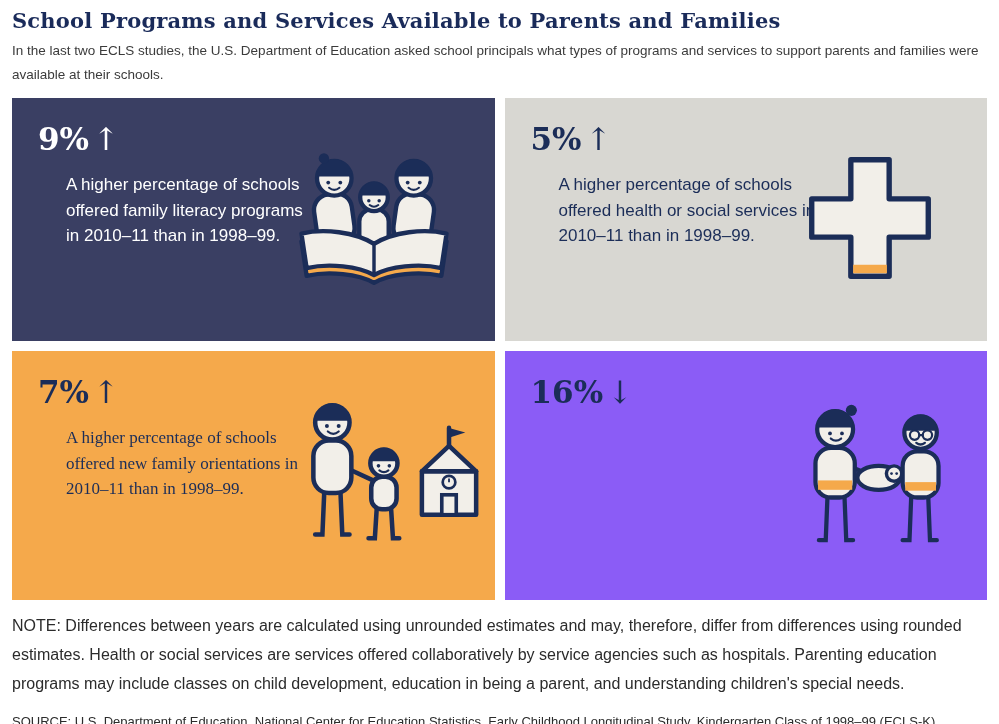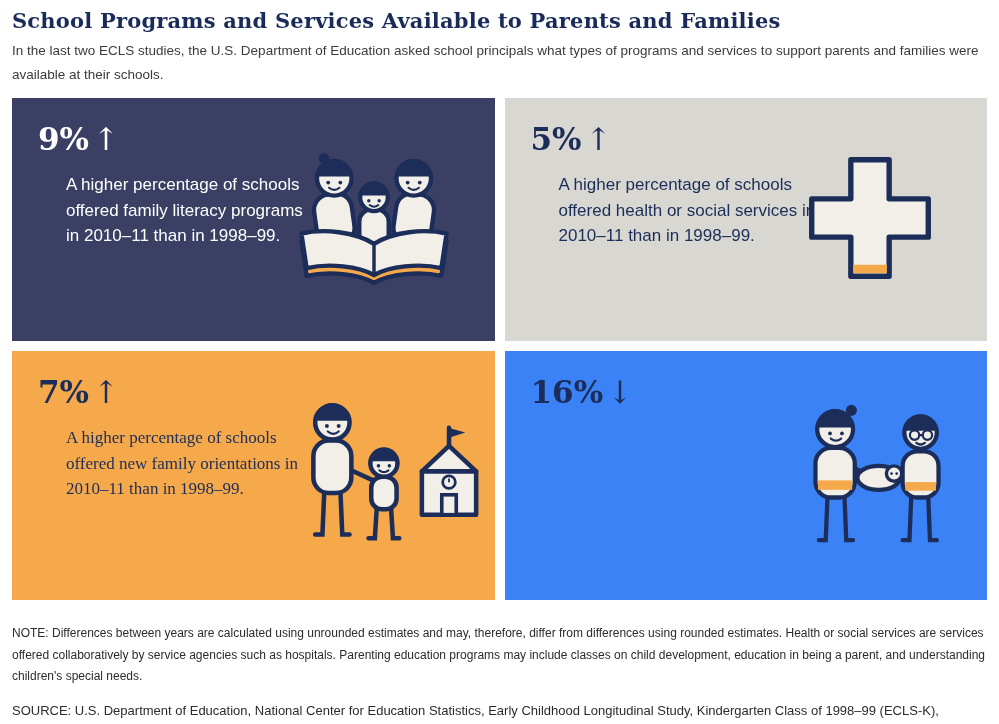--- a/index.html
+++ b/index.html
@@ -28,21 +28,21 @@
   .desc { margin-top:17px; font-size:17px; line-height:1.5;margin-left:28px; }
   .card:nth-child(1) .desc { width:238px; }
   .card:nth-child(2) .desc { width:272px; }
   .card:nth-child(3) .desc { width:238px;font-family:Liberation Serif, serif; }
   .card:nth-child(4) .desc { width:252px; }
   .card-icon { position:absolute; top:50%; transform:translateY(-50%); }
   .card:nth-child(1) .card-icon { right:26px; }
   .card:nth-child(2) .card-icon { right:48px; }
   .card:nth-child(3) .card-icon { right:8px; }
   .card:nth-child(4) .card-icon { right:16px; }
-  .note { margin-top:23px; font-size:12px; line-height:1.8; color:#2b2b2b; max-width:978px; }
+  .note { margin-top:12px; font-size:16px; line-height:1.8; color:#2b2b2b; max-width:978px; }
   .source { margin-top:12px; font-size:13px; line-height:1.75; color:#2b2b2b; max-width:978px; }
 </style>
 </head>
 <body>
 
 <div class="page">
 
   <h1 class="title">School Programs and Services Available to Parents and Families</h1>
 
   <p class="intro">In the last two ECLS studies, the U.S. Department of Education asked school principals what types of programs and services to support parents and families were available at their schools.</p>
@@ -150,21 +150,21 @@
               <circle cx="122" cy="86" r="2"></circle>
           </g>
           <g fill="none" stroke="#1b2d58" stroke-width="2.4" stroke-linecap="round">
             <path d="M54 48 q6 5 12 0"></path>
             <path d="M111 91 q5 4 10 0"></path>
           </g>
         </svg>
       </div>
     </section>
 
-    <section class="card row2" style="background-color: #3b82f6;">
+    <section class="card row2" style="background-color: #8b5cf6;">
       <div class="card-text">
         <div class="stat" style="color: rgb(27, 45, 88);">
           <span>16%</span><span class="arrow">↓</span>
         </div>
       </div>
       <div class="card-icon">
         <svg width="188" height="170" viewBox="0 0 220 185">
 
           <g fill="none" stroke="#1b2d58" stroke-width="5" stroke-linecap="round">
             <path d="M52 120 L50 170 L42 170"></path>

